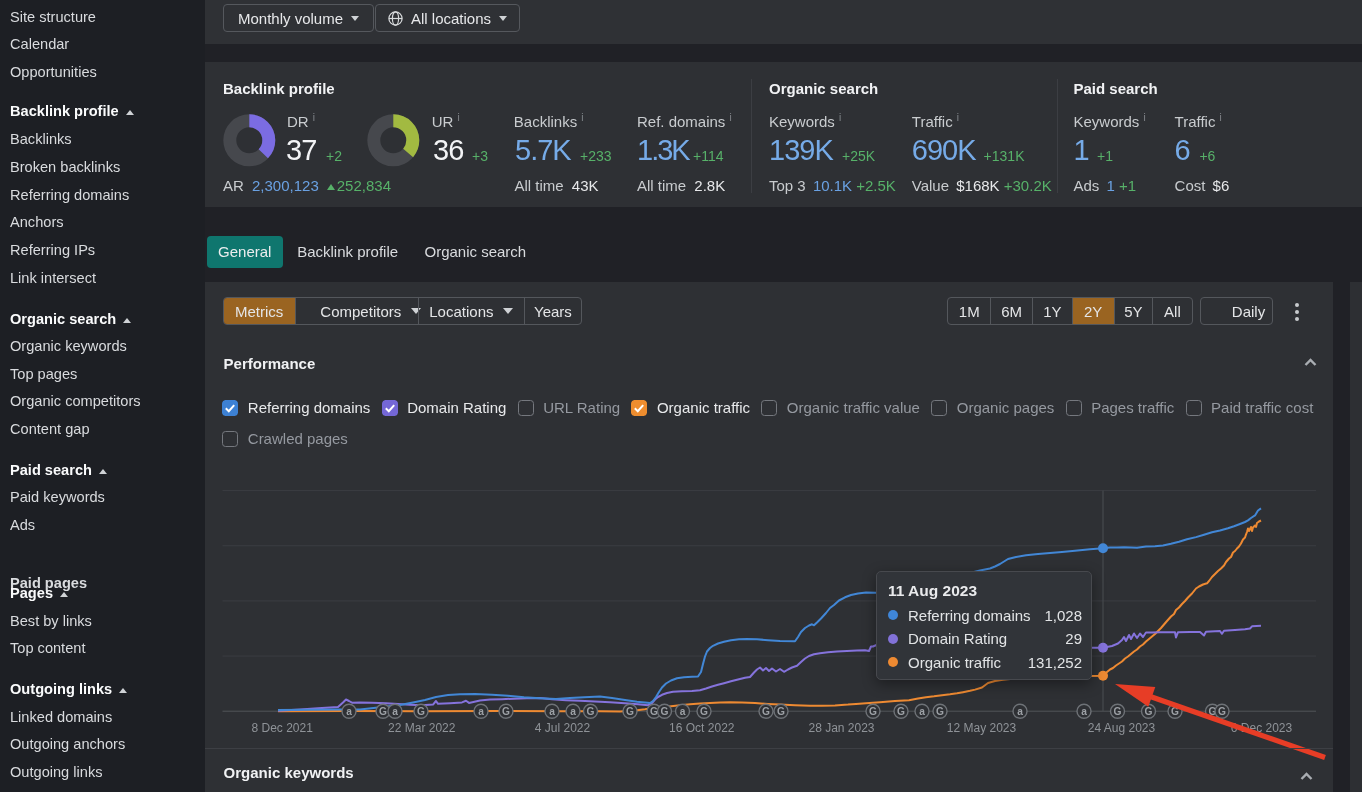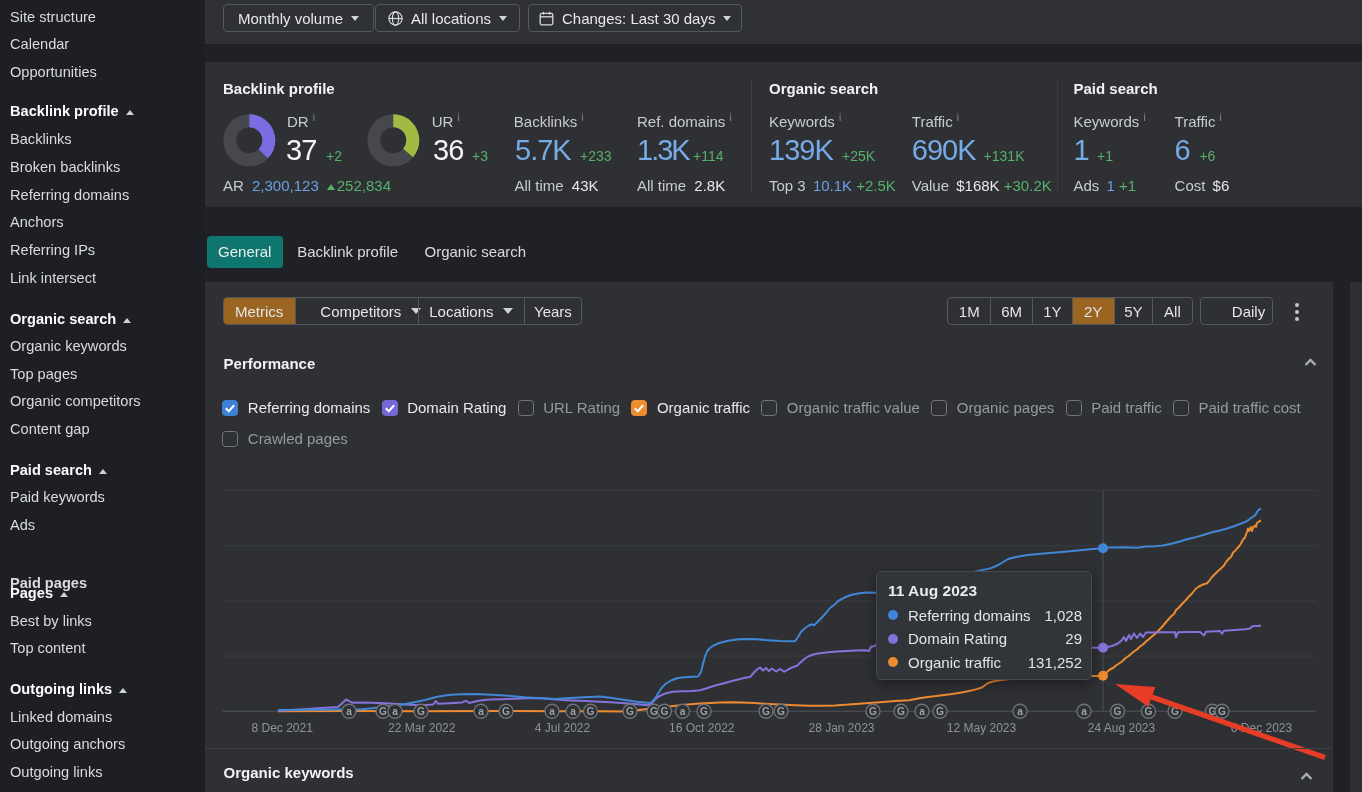--- a/index.html
+++ b/index.html
@@ -88,30 +88,20 @@
   <div class="tbbtn" style="left:18px; padding:0 14px;">Monthly volume<span class="cardn"></span></div>
   <div class="tbbtn" style="left:170px; padding:0 12px;">
     <svg width="15" height="15" viewBox="0 0 15 15">
         <g fill="none" stroke="#d8dadc" stroke-width="1.2">
           <circle cx="7.5" cy="7.5" r="6.6"></circle>
           <ellipse cx="7.5" cy="7.5" rx="3.1" ry="6.6"></ellipse>
           <line x1="0.9" y1="7.5" x2="14.1" y2="7.5"></line>
         </g>
       </svg>
     All locations<span class="cardn"></span></div>
-  <div class="tbbtn" style="left:323px;">
-    <svg width="15" height="15" viewBox="0 0 15 15">
-        <g fill="none" stroke="#d8dadc" stroke-width="1.3">
-          <rect x="1.2" y="2.4" width="12.6" height="11.4" rx="1.5"></rect>
-          <line x1="1.2" y1="5.8" x2="13.8" y2="5.8"></line>
-          <line x1="4.4" y1="0.8" x2="4.4" y2="3.6"></line>
-          <line x1="10.6" y1="0.8" x2="10.6" y2="3.6"></line>
-        </g>
-      </svg>
-    Changes: Last 30 days<span class="cardn"></span></div>
 </div>
 
 <div id="mpanel">
   <div class="pt" style="left:18px; top:17.5px;">Backlink profile</div>
   <svg class="abs" style="left:16px; top:50px;" width="57" height="57" viewBox="0 0 57 57">
     <circle cx="28.3" cy="28.3" r="19.5" fill="none" stroke="#46484d" stroke-width="13"></circle>
     <circle cx="28.3" cy="28.3" r="19.5" fill="none" stroke="#7b6ce2" stroke-width="13" stroke-dasharray="45.33 999" transform="rotate(-90 28.3 28.3)"></circle>
   </svg>
   <div class="lb" style="left:82px; top:50px;">DR <sup>i</sup></div>
   <div class="bignum" style="left:81px; top:72px;">37</div>
@@ -220,21 +210,21 @@
     <div class="cbi">
         <span class="cbx cbu"></span>
         <span class="cbl cbld">Organic traffic value</span>
       </div>
     <div class="cbi">
         <span class="cbx cbu"></span>
         <span class="cbl cbld">Organic pages</span>
       </div>
     <div class="cbi">
         <span class="cbx cbu"></span>
-        <span class="cbl cbld">Paid traffic</span>
+        <span class="cbl cbld">Pages traffic</span>
       </div>
     <div class="cbi">
         <span class="cbx cbu"></span>
         <span class="cbl cbld">Paid traffic cost</span>
       </div>
   </div>
   <div class="cbrow" style="top:148px;">
     <div class="cbi">
         <span class="cbx cbu"></span>
         <span class="cbl cbld">Crawled pages</span>

